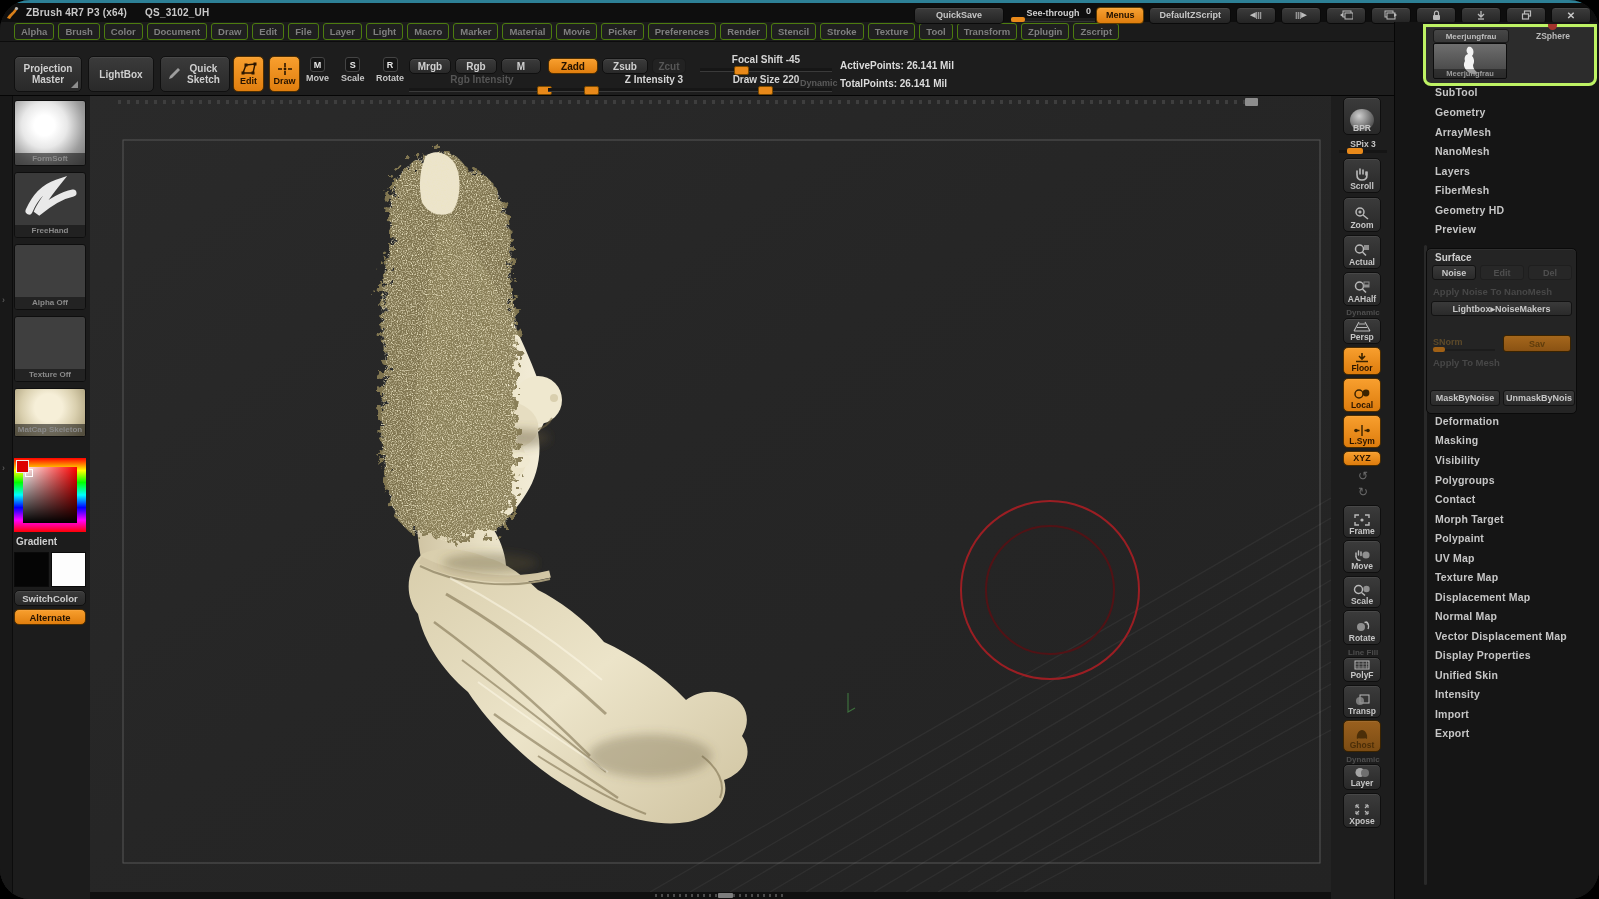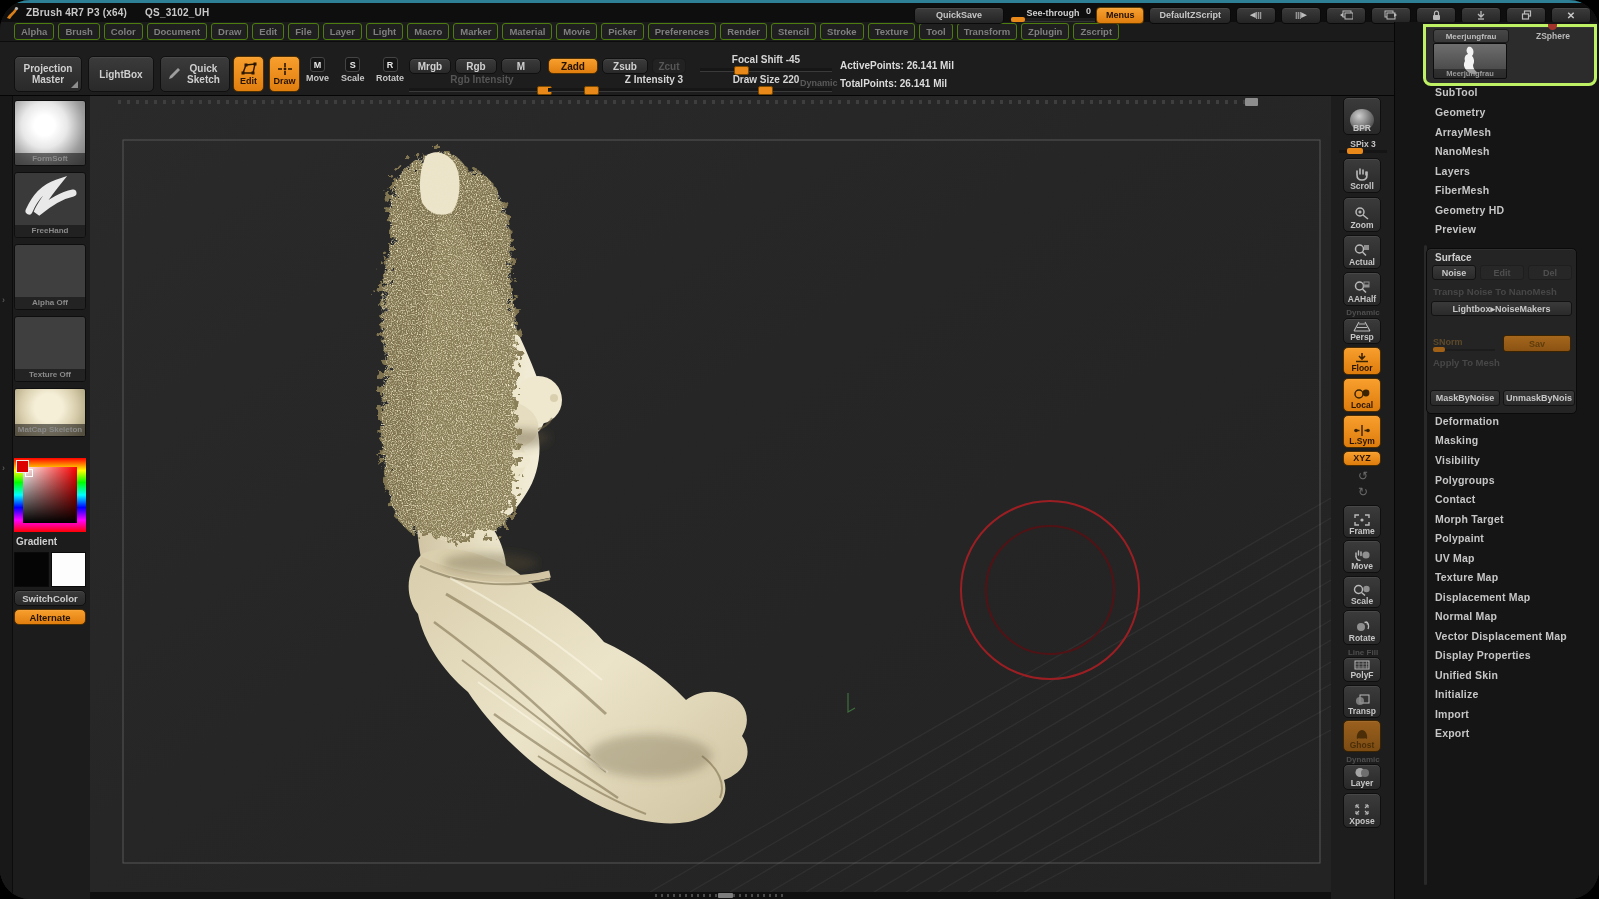--- a/index.html
+++ b/index.html
@@ -612,21 +612,21 @@
     <div class="rp-item" style="top:143px;">Layers</div>
     <div class="rp-item" style="top:162px;">FiberMesh</div>
     <div class="rp-item" style="top:182px;">Geometry HD</div>
     <div class="rp-item" style="top:201px;">Preview</div>
 
     <div class="surface-box">
       <div class="sb-header">Surface</div>
       <div class="sb-btn" style="left:5px;top:16px;width:44px;">Noise</div>
       <div class="sb-btn dim" style="left:53px;top:16px;width:44px;">Edit</div>
       <div class="sb-btn dim" style="left:101px;top:16px;width:44px;">Del</div>
-      <div class="sb-text-dim" style="left:6px;top:37px;">Transp Noise To NanoMesh</div>
+      <div class="sb-text-dim" style="left:6px;top:37px;">Apply Noise To NanoMesh</div>
       <div class="sb-btn" style="left:4px;top:52px;width:141px;">Lightbox▸NoiseMakers</div>
       <div class="sb-snorm">
         <div class="l">SNorm</div>
         <div class="trk">
             <div class="hdl"></div>
           </div>
       </div>
       <div class="sb-sav">Sav</div>
       <div class="sb-text-dim" style="left:6px;top:108px;">Apply To Mesh</div>
       <div class="sb-btn" style="left:3px;top:141px;width:70px;height:16px;">MaskByNoise</div>
@@ -640,18 +640,18 @@
     <div class="rp-item" style="top:471px;">Contact</div>
     <div class="rp-item" style="top:491px;">Morph Target</div>
     <div class="rp-item" style="top:510px;">Polypaint</div>
     <div class="rp-item" style="top:530px;">UV Map</div>
     <div class="rp-item" style="top:549px;">Texture Map</div>
     <div class="rp-item" style="top:569px;">Displacement Map</div>
     <div class="rp-item" style="top:588px;">Normal Map</div>
     <div class="rp-item" style="top:608px;">Vector Displacement Map</div>
     <div class="rp-item" style="top:627px;">Display Properties</div>
     <div class="rp-item" style="top:647px;">Unified Skin</div>
-    <div class="rp-item" style="top:666px;">Initialize</div>
+    <div class="rp-item" style="top:666px;">Intensity</div>
     <div class="rp-item" style="top:686px;">Import</div>
     <div class="rp-item" style="top:705px;">Export</div>
   </div>
 
 </div>
 
 </body></html>

